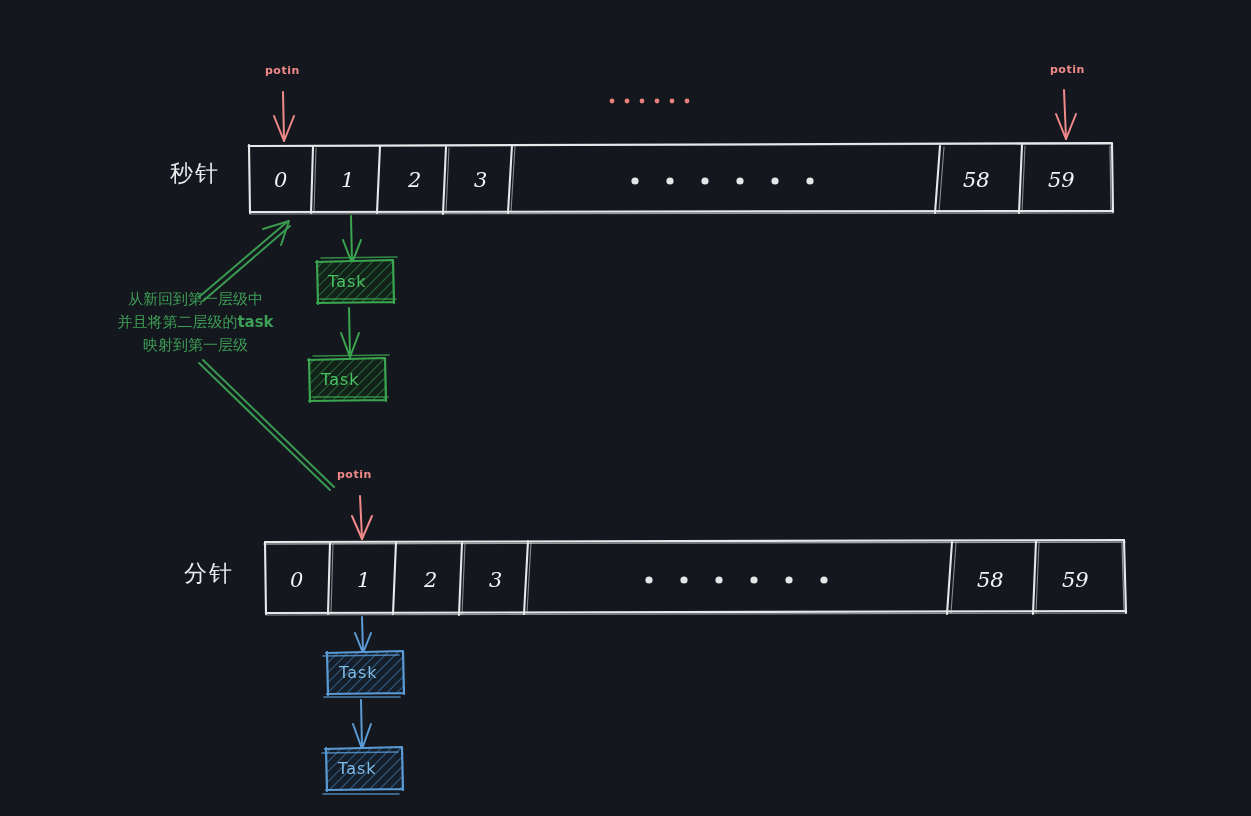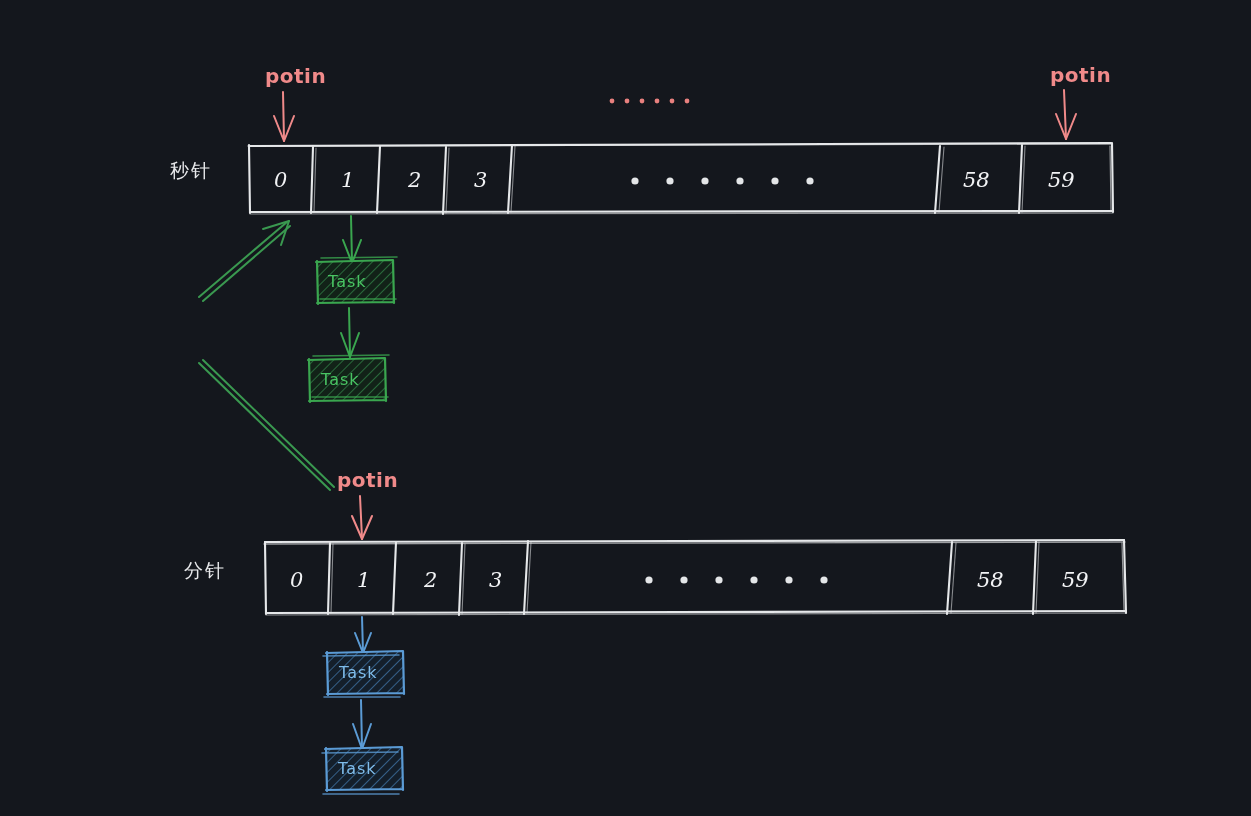--- a/index.html
+++ b/index.html
@@ -23,27 +23,27 @@
     height: 816px;
     overflow: visible;
   }
   .lbl {
     position: absolute;
     white-space: nowrap;
     pointer-events: none;
   }
   .row-label {
     color: #e9eaec;
-    font-size: 19px;
+    font-size: 23px;
     font-family: "DejaVu Sans", sans-serif;
     letter-spacing: 2px;
   }
   .potin-label {
     color: #f08a8a;
-    font-size: 20px;
+    font-size: 11px;
     font-family: "DejaVu Sans", sans-serif;
     font-weight: 600;
     letter-spacing: 0.5px;
   }
   .cell-num {
     color: #f2f3f5;
     font-size: 21px;
     font-family: "DejaVu Serif", serif;
     font-style: italic;
   }
@@ -255,14 +255,19 @@
   <div class="lbl cell-num" style="left:489px; top:568px;">3</div>
   <div class="lbl cell-num" style="left:977px; top:568px;">58</div>
   <div class="lbl cell-num" style="left:1062px; top:568px;">59</div>
 
   <div class="lbl task-text-green" style="left:328px; top:272px;">Task</div>
   <div class="lbl task-text-green" style="left:321px; top:370px;">Task</div>
 
   <div class="lbl task-text-blue" style="left:339px; top:663px;">Task</div>
   <div class="lbl task-text-blue" style="left:338px; top:759px;">Task</div>
 
+  <div class="lbl note-green" style="left:103px; top:288px; width:185px;">
+    <div>从新回到第一层级中</div>
+    <div><span>并且将第二层级的</span><b>task</b></div>
+    <div>映射到第一层级</div>
+  </div>
 
 </div>
 
 </body></html>

